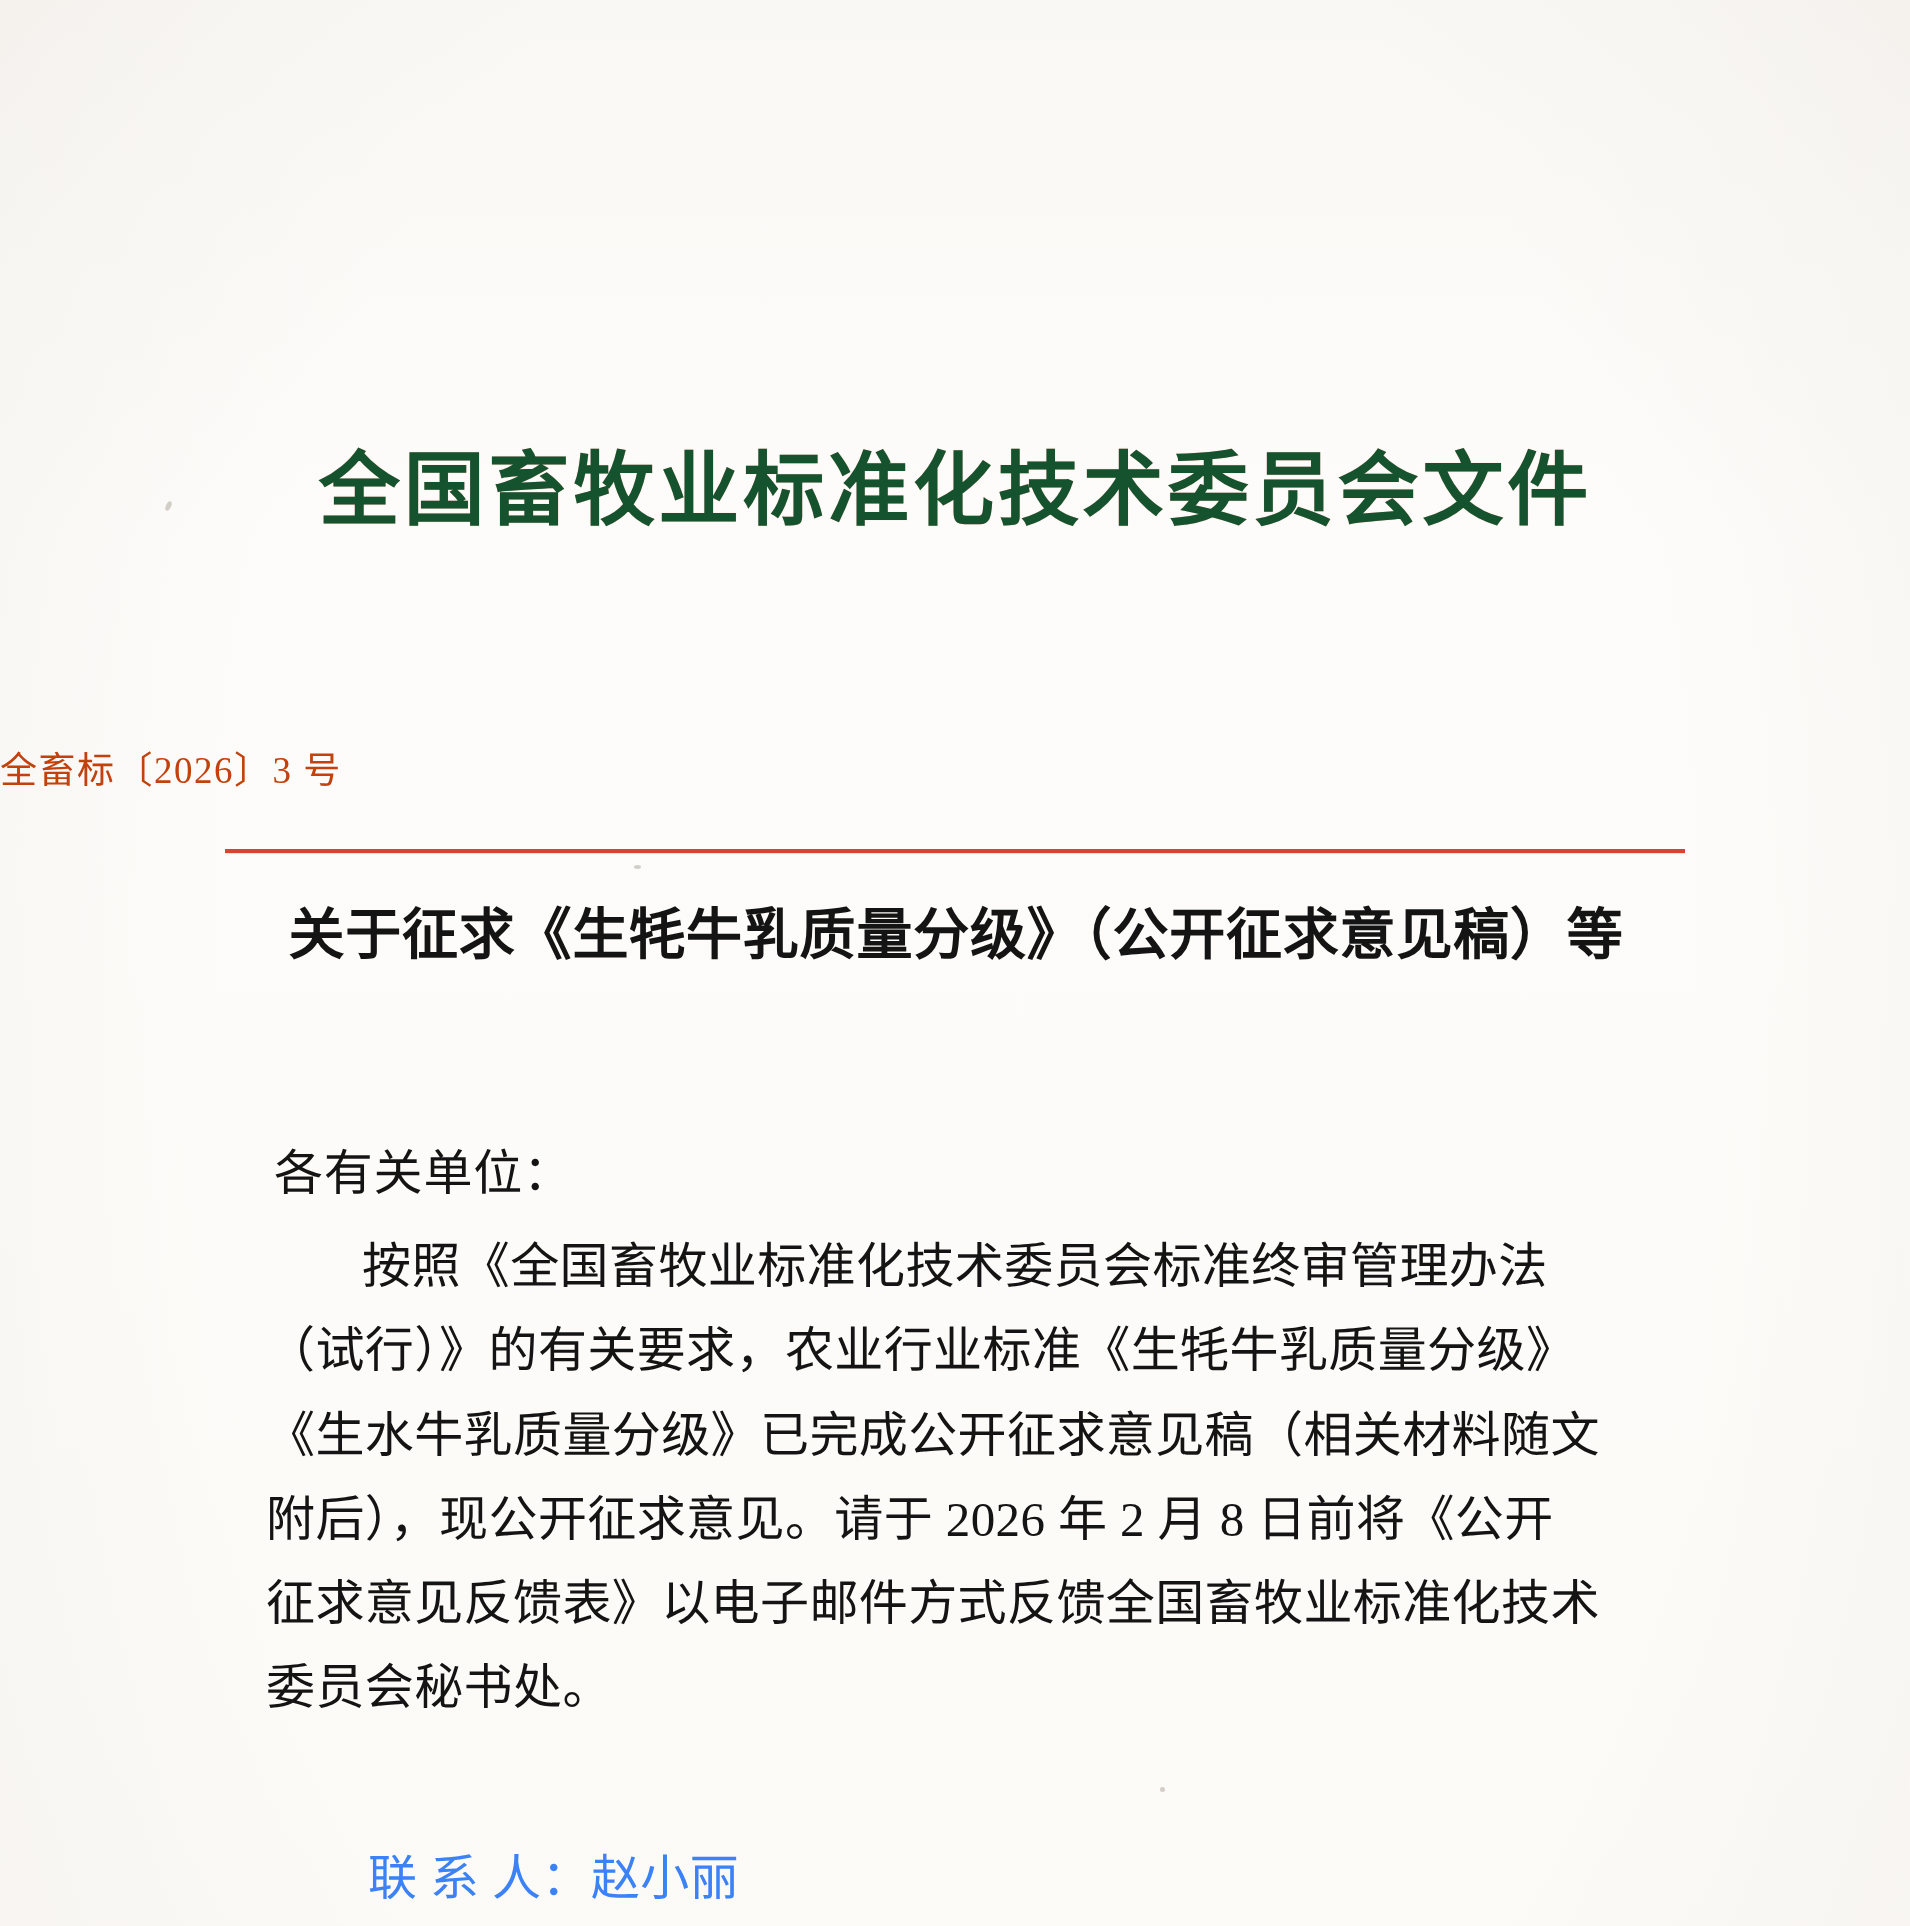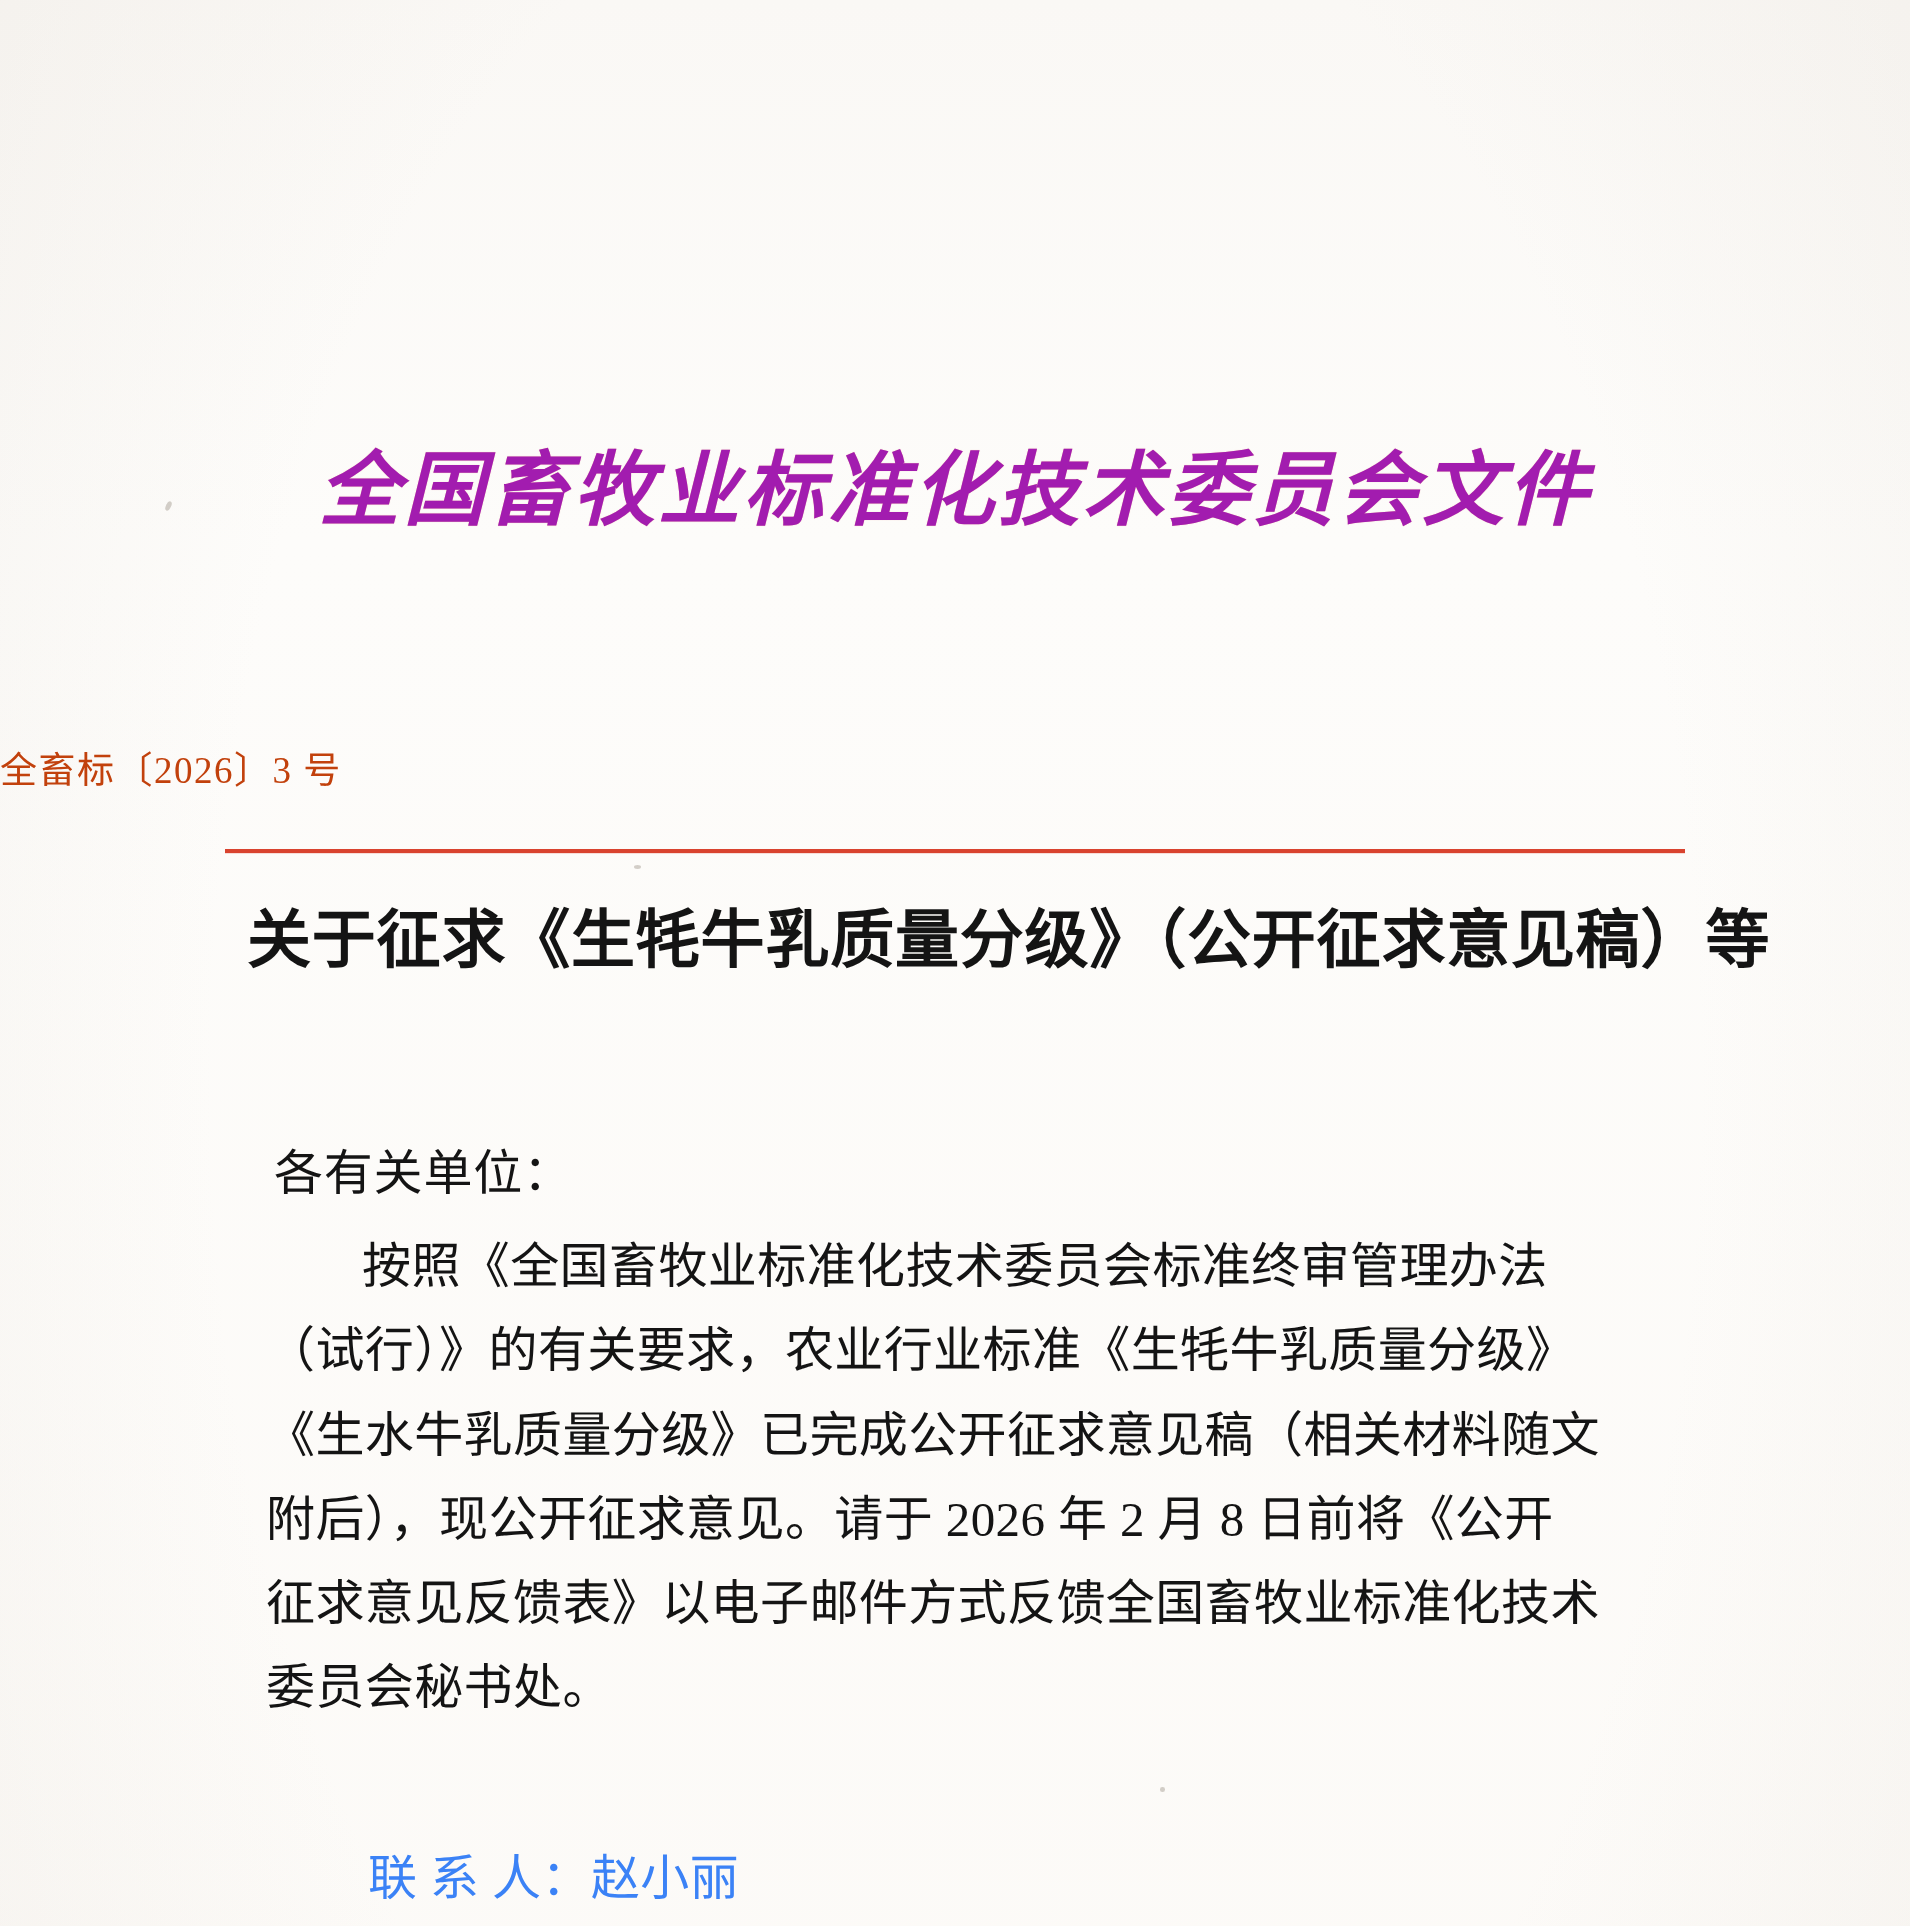--- a/index.html
+++ b/index.html
@@ -48,25 +48,24 @@
     right: 0;
     top: 447px;
     text-align: center;
   }
 
   .masthead-title {
     font-family: "Liberation Serif", "DejaVu Serif", serif;
     font-weight: 700;
     font-size: 81px;
     letter-spacing: 3.9px;
-    color: #a21caf;
+    color: #14532d;
     text-shadow: 0 0 0.8px rgba(217,67,47,0.45);
     line-height: 1.1;
     white-space: nowrap;
-    font-style: italic;
   }
 
   
   .doc-number {
     position: absolute;
     left: 0;
     right: 0;
     top: 740px;
     text-align: left;
     font-size: 37px;
@@ -87,21 +86,21 @@
   }
 
   
   .doc-title {
     position: absolute;
     left: 247px;
     width: 1418px;
     top: 894px;
     text-align: center;
     font-weight: 700;
-    font-size: 64px;
+    font-size: 56px;
     line-height: 1.48;
     letter-spacing: 0.8px;
     color: #141414;
   }
   .doc-title .line {
     display: block;
     white-space: nowrap;
   }
 
   

